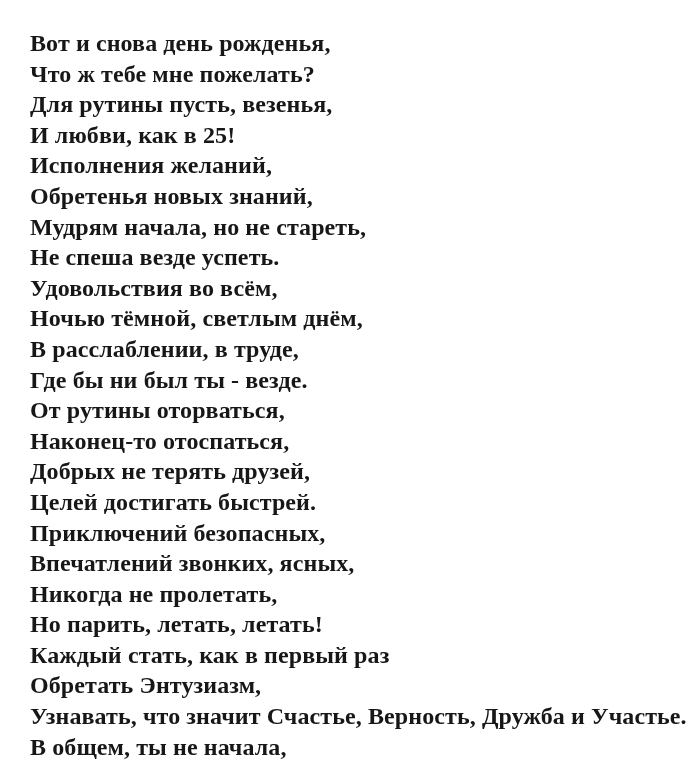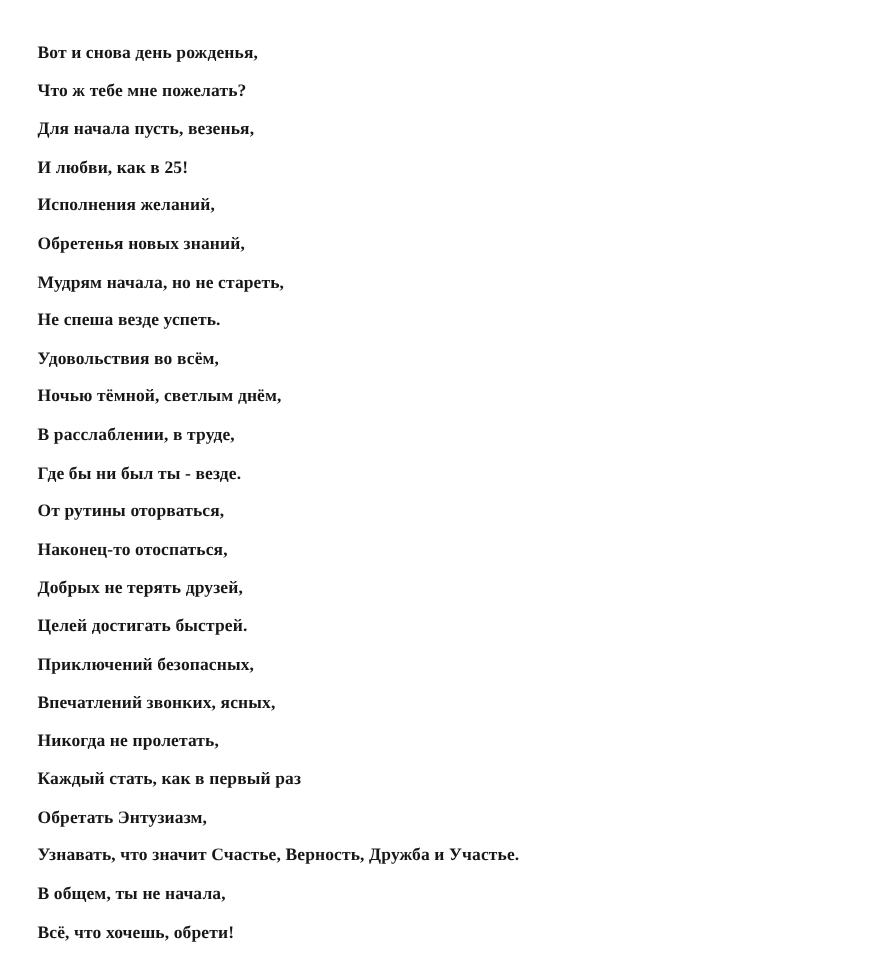--- a/index.html
+++ b/index.html
@@ -21,50 +21,51 @@
     padding: 28px 18px 18px 30px;
     background: #ffffff;
   }
   .poem {
     display: block;
   }
   .poem-line {
     display: block;
     font-family: "Liberation Serif", "DejaVu Serif", serif;
     font-weight: bold;
-    font-size: 14px;
+    font-size: 24px;
     line-height: 30.6px;
     letter-spacing: 0.1px;
     color: #171717;
     white-space: pre;
   }
 </style>
 </head>
 <body>
 
 <div class="page">
   <div class="poem" id="poem">
       <span class="poem-line">Вот и снова день рожденья,</span>
       <span class="poem-line">Что ж тебе мне пожелать?</span>
-      <span class="poem-line">Для начала пусть, везенья,</span>
+      <span class="poem-line">Для рутины пусть, везенья,</span>
       <span class="poem-line">И любви, как в 25!</span>
       <span class="poem-line">Исполнения желаний,</span>
       <span class="poem-line">Обретенья новых знаний,</span>
       <span class="poem-line">Мудрям начала, но не стареть,</span>
       <span class="poem-line">Не спеша везде успеть.</span>
       <span class="poem-line">Удовольствия во всём,</span>
       <span class="poem-line">Ночью тёмной, светлым днём,</span>
       <span class="poem-line">В расслаблении, в труде,</span>
       <span class="poem-line">Где бы ни был ты - везде.</span>
       <span class="poem-line">От рутины оторваться,</span>
       <span class="poem-line">Наконец-то отоспаться,</span>
       <span class="poem-line">Добрых не терять друзей,</span>
       <span class="poem-line">Целей достигать быстрей.</span>
       <span class="poem-line">Приключений безопасных,</span>
       <span class="poem-line">Впечатлений звонких, ясных,</span>
       <span class="poem-line">Никогда не пролетать,</span>
+      <span class="poem-line">Но парить, летать, летать!</span>
       <span class="poem-line">Каждый стать, как в первый раз</span>
       <span class="poem-line">Обретать Энтузиазм,</span>
       <span class="poem-line">Узнавать, что значит Счастье, Верность, Дружба и Участье.</span>
       <span class="poem-line">В общем, ты не начала,</span>
       <span class="poem-line">Всё, что хочешь, обрети!</span>
     </div>
 </div>
 
 </body></html>

